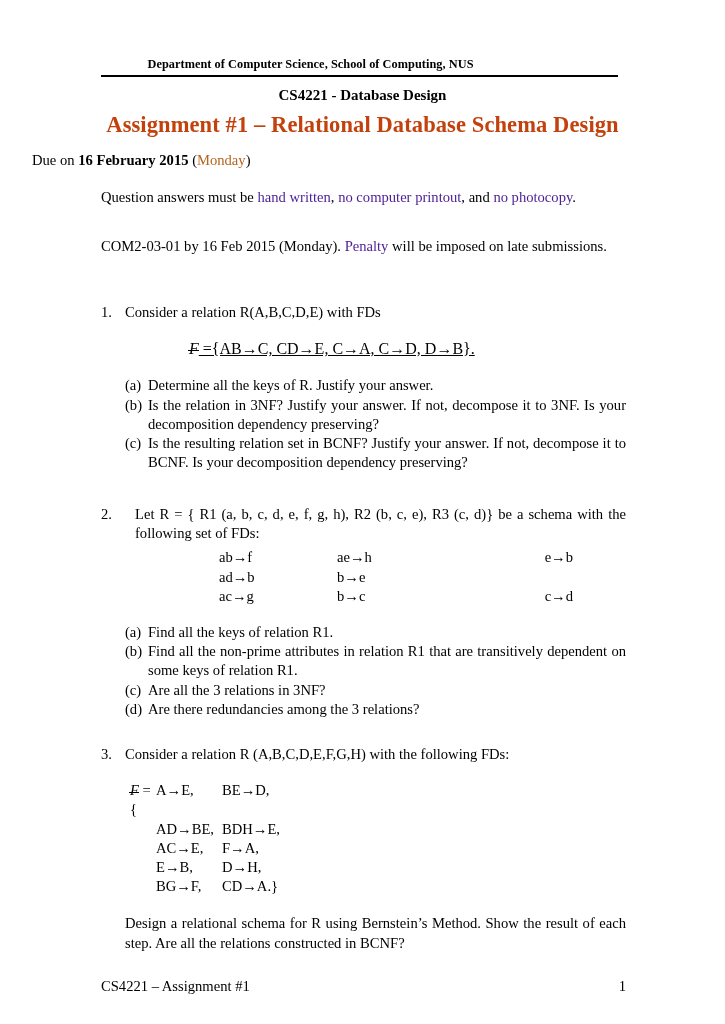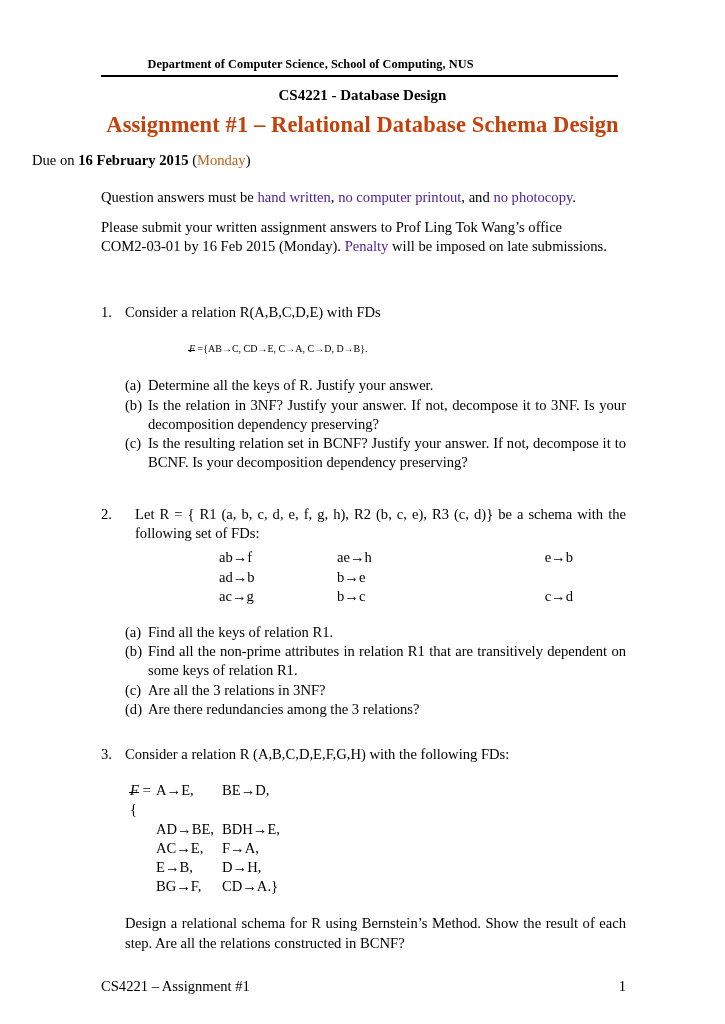--- a/index.html
+++ b/index.html
@@ -100,23 +100,24 @@
     flex: none;
   }
   .q-num.wide { width: 34px; }
   .q-text { flex: 1; }
 
   .just { text-align: justify; text-justify: inter-word; }
   .just-last-left { text-align: justify; }
 
   
   .formula {
-    font-size: 10px;
+    font-size: 16px;
     line-height: 19.2px;
     white-space: pre;
+    text-decoration: underline;
   }
   .fscript {
     font-style: italic;
     position: relative;
     display: inline-block;
     font-family: "Liberation Serif", serif;
   }
   .fscript::after {
     content: "";
     position: absolute;
@@ -182,21 +183,21 @@
   <div class="header-rule"></div>
   <div class="course-line">CS4221 - Database Design</div>
   <div class="main-title">Assignment #1 – Relational Database Schema Design</div>
 
   <div class="due-line">
     <span>Due on </span><span class="b">16 February 2015</span><span> (</span><span class="accent-brown">Monday</span><span>)</span>
   </div>
 
   <p class="para p1"><span>Question answers must be </span><span class="red">hand written</span><span>, </span><span class="red">no computer printout</span><span>, and </span><span class="red">no photocopy</span><span>.</span></p>
 
-  <p class="para p2"><span>Please submit your written assignment answers to Prof Ling Tok Wang’s office</span><br><span>COM2-03-01 by 16 Feb 2015 (Monday). </span><span class="red">Penalty</span><span> will be imposed on late submissions.</span></p>
+  <p class="para p2"><br><span>COM2-03-01 by 16 Feb 2015 (Monday). </span><span class="red">Penalty</span><span> will be imposed on late submissions.</span></p>
 
   <div class="q-block" style="top:303px;">
     <div class="q-row">
       <div class="q-num">1.</div>
       <div class="q-text">Consider a relation R(A,B,C,D,E) with FDs</div>
     </div>
 
     <div class="formula" style="margin-top:17px; margin-left:88px;"><span class="fscript">F</span><span> ={AB→C, CD→E, C→A, C→D, D→B}.</span></div>
 
     <div class="sub-list" style="margin-top:18px; margin-left:24px;">

